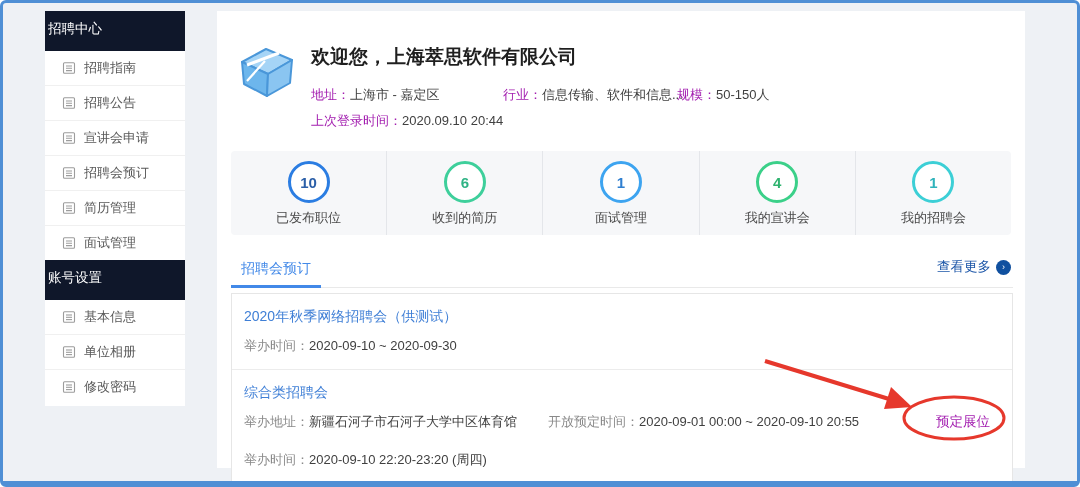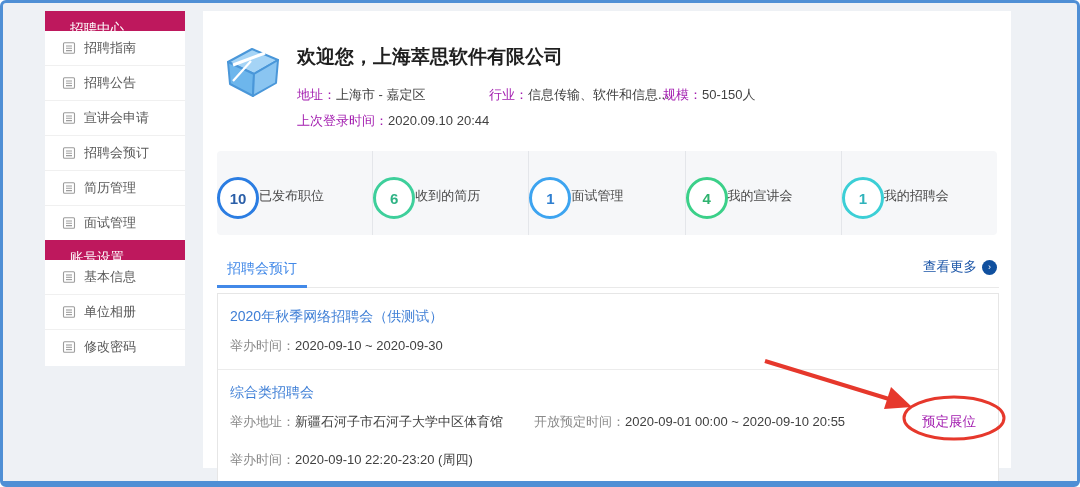--- a/index.html
+++ b/index.html
@@ -1,39 +1,39 @@
 <!DOCTYPE html>
 <html><head>
 <meta charset="utf-8">
 <style>
   html,body{margin:0;padding:0;background:#fff;font-family:"Liberation Sans","DejaVu Sans",sans-serif;}
   .frame{position:relative;width:1080px;height:487px;box-sizing:border-box;background:#eef1f5;
          border:3px solid #4f8fd5;border-bottom-width:6px;border-radius:6px;overflow:hidden;}
   
   .sidebar{position:absolute;left:42px;top:8px;width:140px;background:#fff;padding-bottom:2px;}
-  .side-header{height:20px;line-height:36px;background:#be185d;color:#fff;font-size:13.5px;padding-left:25px;}
+  .side-header{height:40px;line-height:36px;background:#0f172a;color:#fff;font-size:13.5px;padding-left:3px;}
   .side-item{height:34px;display:flex;align-items:center;padding-left:17px;gap:8px;
              font-size:13px;color:#595959;cursor:pointer;background:#fff;}
   .side-item + .side-item{border-top:1px solid #f0f0f0;}
   .doc-icon{width:14px;height:14px;flex:0 0 14px;}
   .doc-icon svg{display:block;}
   
-  .main{position:absolute;left:200px;top:8px;width:808px;height:457px;background:#fff;}
+  .main{position:absolute;left:214px;top:8px;width:808px;height:457px;background:#fff;}
   .logo{position:absolute;left:18px;top:28px;width:64px;height:64px;}
   .welcome{position:absolute;left:94px;top:33px;font-size:19px;font-weight:bold;color:#1f1f1f;}
   .meta-row1{position:absolute;left:94px;top:75px;width:700px;font-size:13px;}
   .meta-row2{position:absolute;left:94px;top:101px;font-size:13px;}
   .meta-label{color:#a21caf;}
   .meta-value{color:#404040;}
   .m-ind{position:absolute;left:192px;top:0;}
   .m-scale{position:absolute;left:366px;top:0;}
   
   .stats{position:absolute;left:14px;top:140px;width:780px;height:84px;background:#f6f7f9;
          border-radius:4px;display:flex;align-items:stretch;}
-  .stat{flex:1;display:flex;align-items:center;cursor:pointer;}
+  .stat{flex:1;display:flex;flex-direction:column;align-items:center;cursor:pointer;}
   .stat + .stat{border-left:1px solid #e4e6ea;}
   .stat-circle{margin-top:10px;width:36px;height:36px;border:3px solid #2b7de2;border-radius:50%;
                display:flex;align-items:center;justify-content:center;font-size:15px;font-weight:bold;
                background:#fff;color:#2b5fa8;}
   .stat-label{margin-top:6px;font-size:13px;color:#4a4a4a;}
   
   .tabrow{position:absolute;left:14px;top:238px;width:782px;height:38px;border-bottom:1px solid #e9e9e9;}
   .tab{position:absolute;left:0;bottom:-1px;padding:0 10px;height:38px;line-height:36px;
        font-size:14px;color:#4289e8;border-bottom:3px solid #4289e8;box-sizing:border-box;cursor:pointer;}
   .more{position:absolute;right:2px;top:9px;display:flex;align-items:center;gap:5px;

